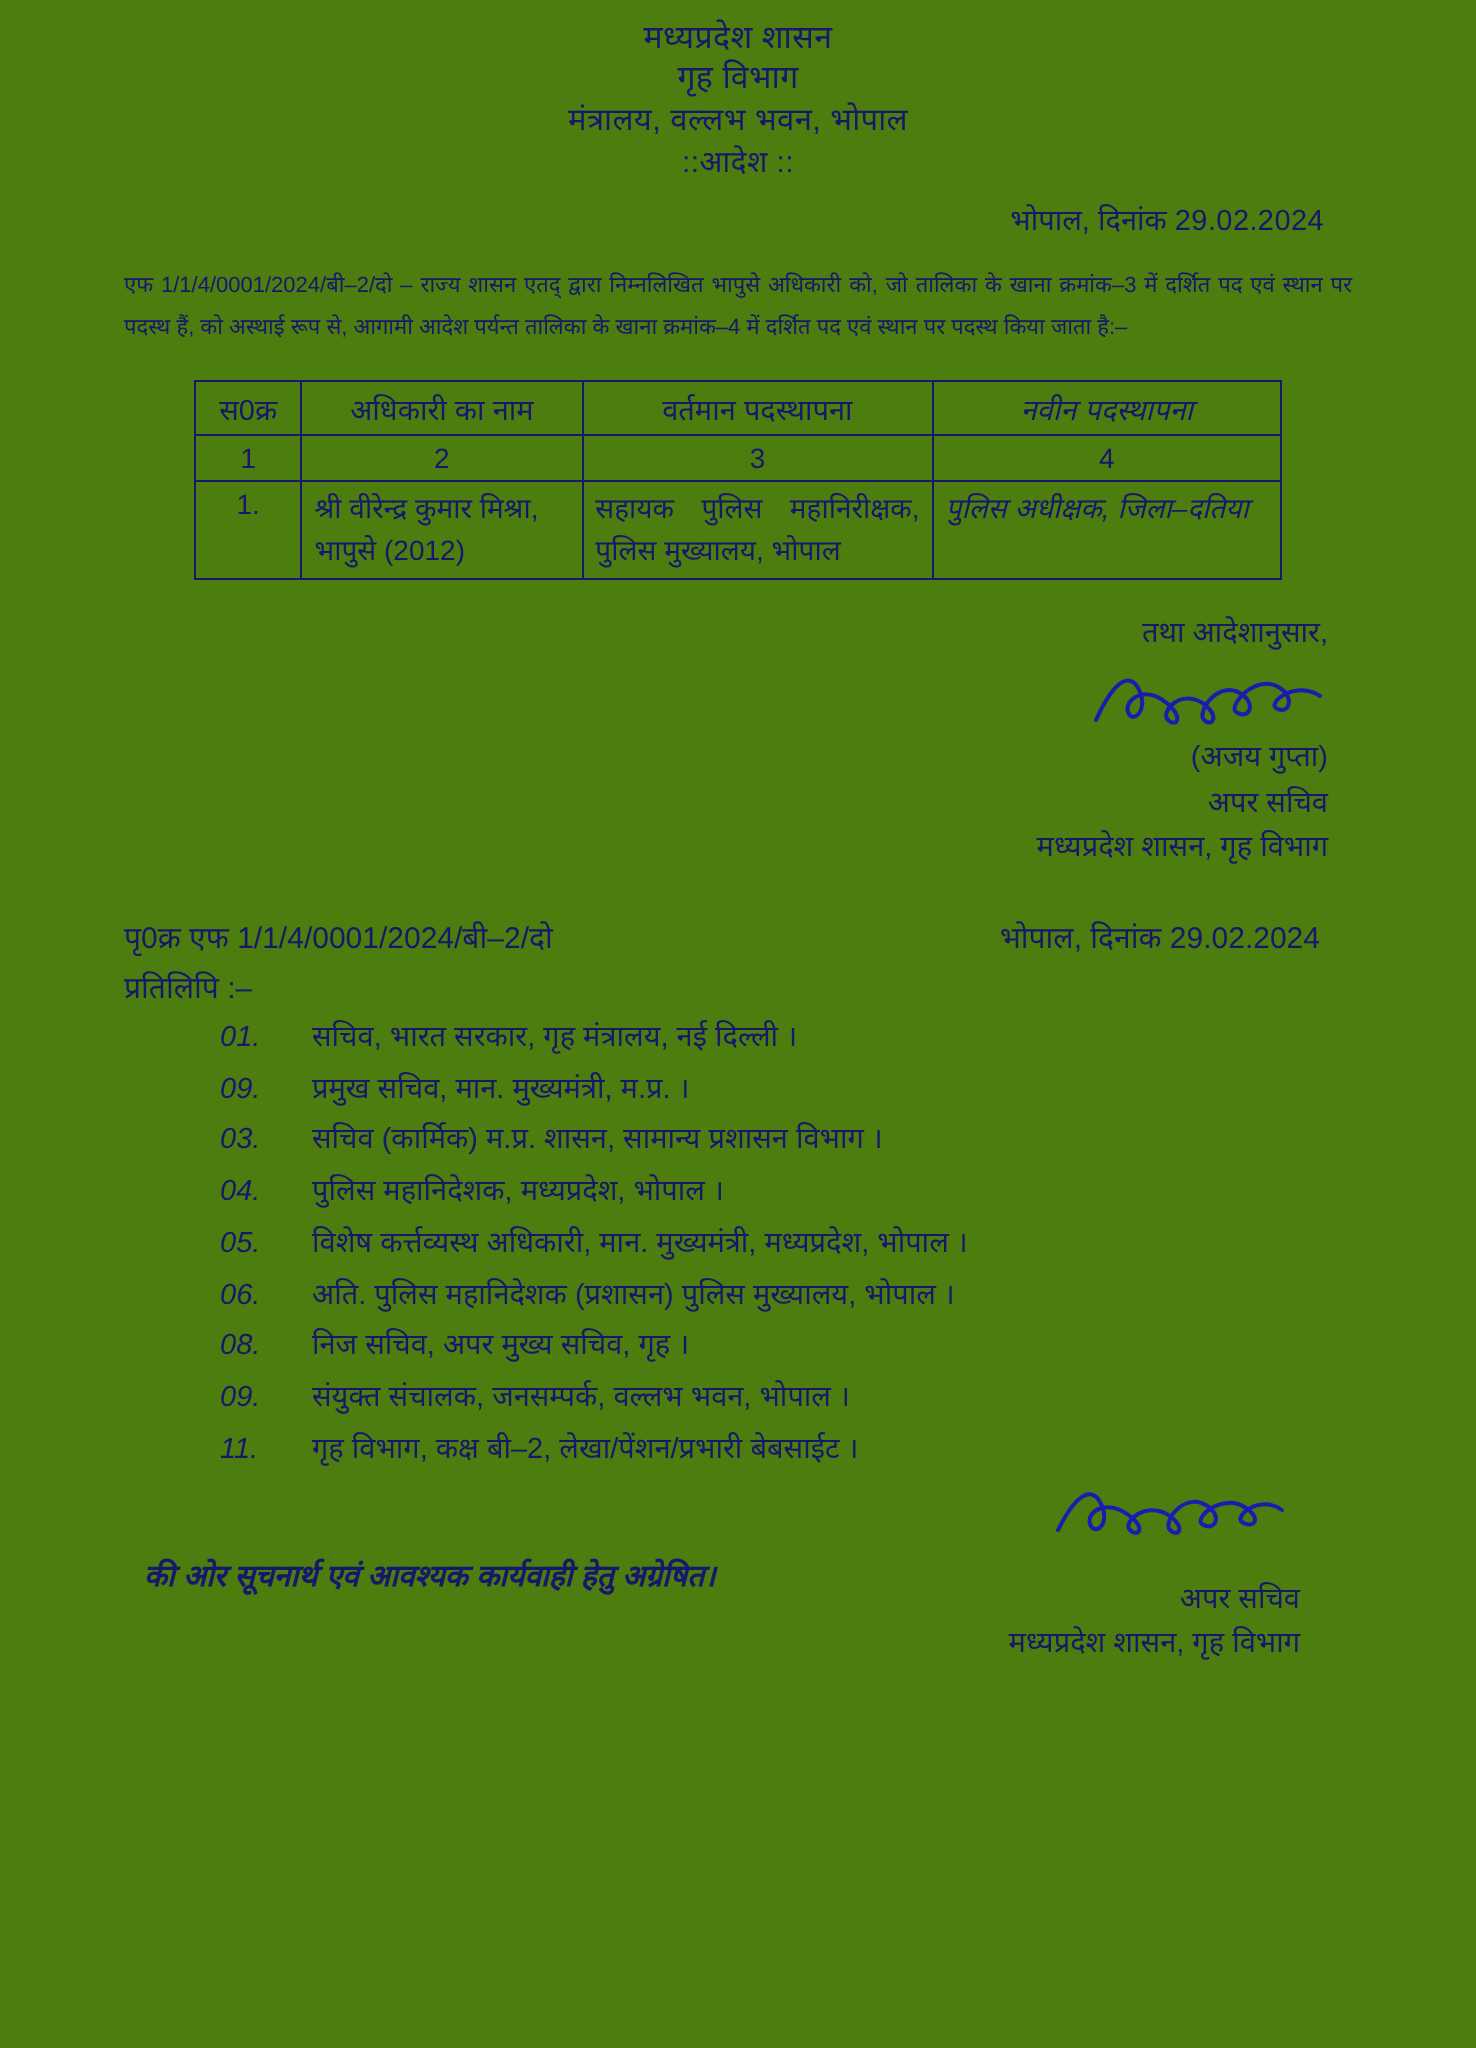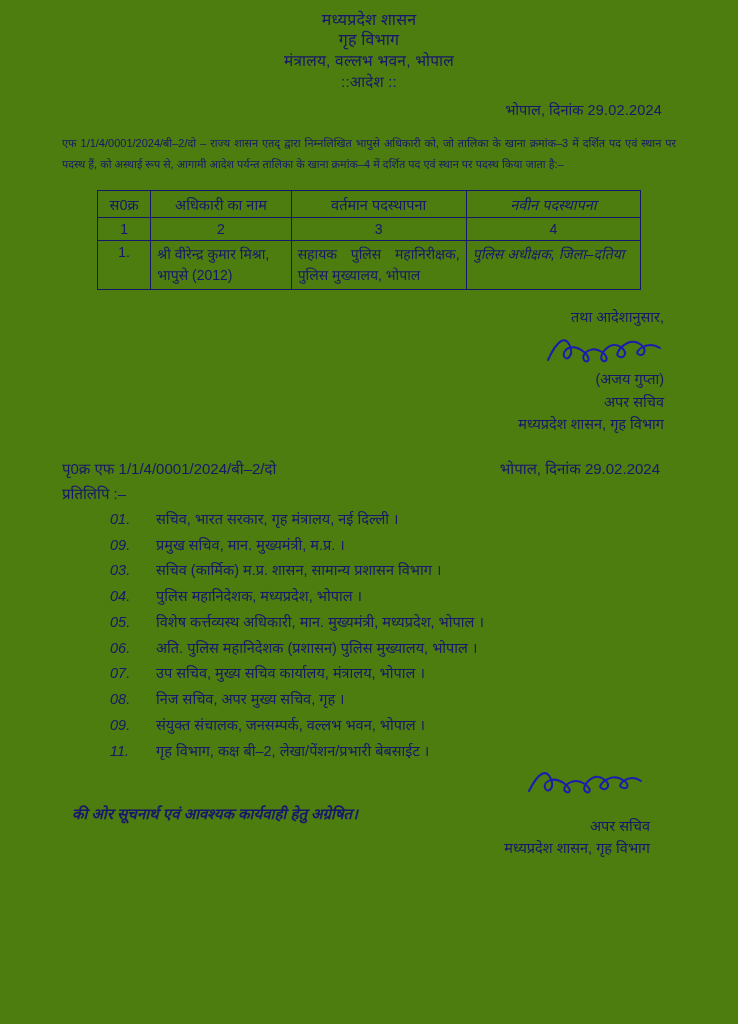--- a/index.html
+++ b/index.html
@@ -226,24 +226,20 @@
       </li>
     <li>
         <span class="idx">05.</span>
         <span class="txt">विशेष कर्त्तव्यस्थ अधिकारी, मान. मुख्यमंत्री, मध्यप्रदेश, भोपाल ।</span>
       </li>
     <li>
         <span class="idx">06.</span>
         <span class="txt">अति. पुलिस महानिदेशक (प्रशासन) पुलिस मुख्यालय, भोपाल ।</span>
       </li>
     <li>
-        <span class="idx">07.</span>
-        <span class="txt">उप सचिव, मुख्य सचिव कार्यालय, मंत्रालय, भोपाल ।</span>
-      </li>
-    <li>
         <span class="idx">08.</span>
         <span class="txt">निज सचिव, अपर मुख्य सचिव, गृह ।</span>
       </li>
     <li>
         <span class="idx">09.</span>
         <span class="txt">संयुक्त संचालक, जनसम्पर्क, वल्लभ भवन, भोपाल ।</span>
       </li>
     <li>
         <span class="idx">11.</span>
         <span class="txt">गृह विभाग, कक्ष बी–2, लेखा/पेंशन/प्रभारी बेबसाईट ।</span>

